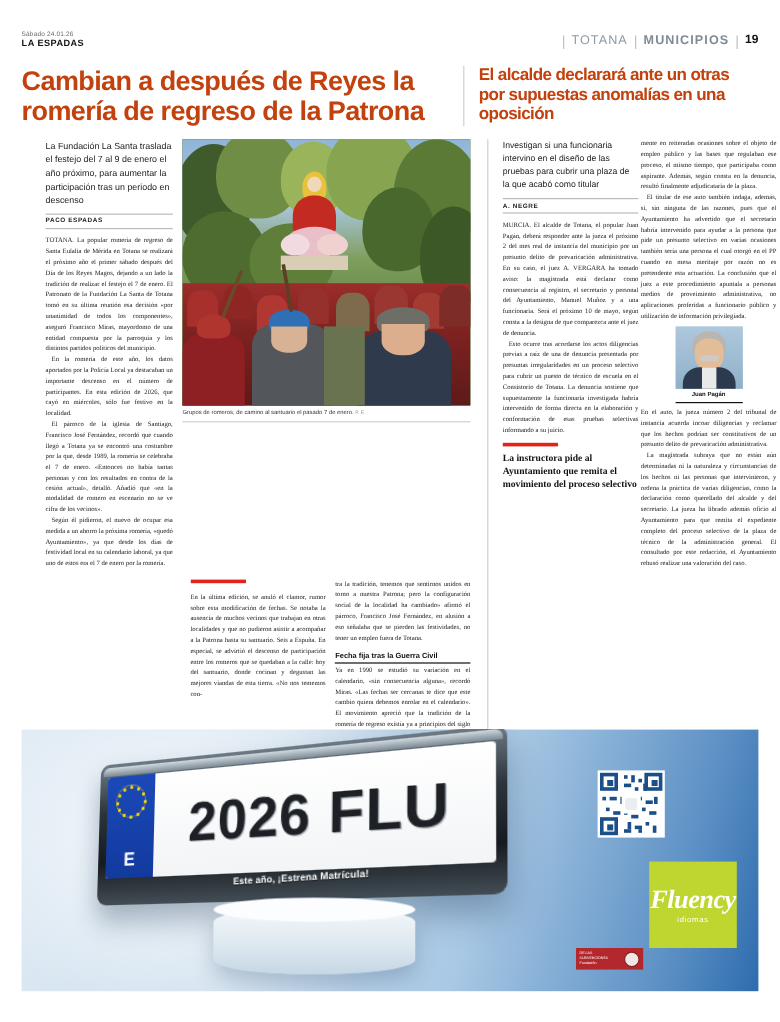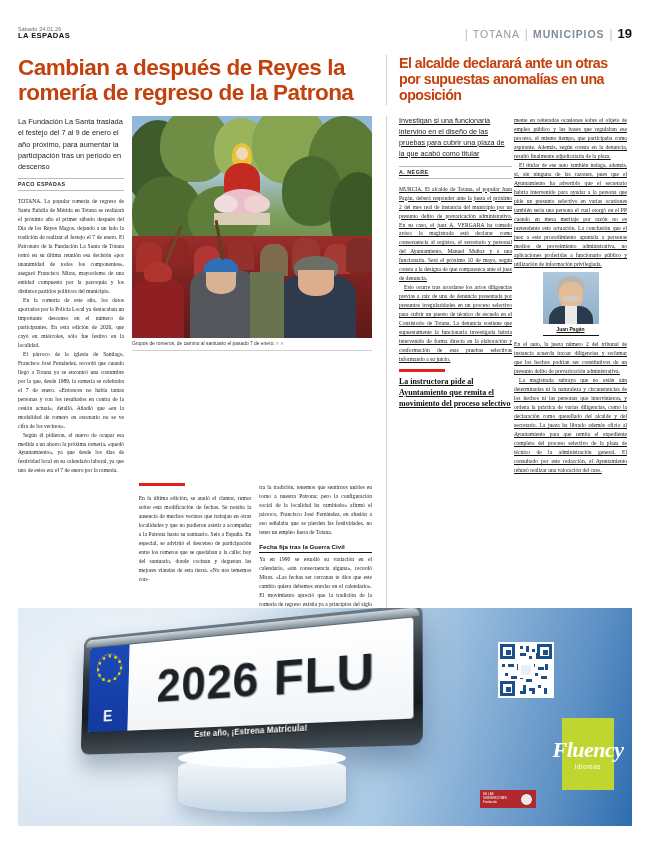--- a/index.html
+++ b/index.html
@@ -27,36 +27,36 @@
     font-family: "Liberation Sans", sans-serif;
     font-size: 7.6px; font-weight: bold; color: #111; letter-spacing: .4px;
   }
   .mh-right {
     display: flex; align-items: center; gap: 5px;
     font-family: "Liberation Sans", sans-serif;
   }
   .mh-bar { color: #b9c4cc; font-size: 12px; font-weight: 300; }
   .mh-section { font-size: 10.5px; color: #8e9aa4; letter-spacing: .9px; text-align: center; }
   .mh-cat { font-size: 10.5px; font-weight: bold; color: #7f8c97; letter-spacing: .9px; }
-  .mh-page { font-size: 13px; font-weight: bold; color: #111; }
+  .mh-page { font-size: 10px; font-weight: bold; color: #111; }
 
   
   .head-row { display: flex; margin-top: 10px; }
   .head-left { width: 368px; padding-right: 14px; }
   .head-right { width: 246px; padding-left: 12px; border-left: 1px solid #cfcfcf; }
   h1.hl {
     font-family: "Liberation Sans", sans-serif;
     font-weight: bold; color: #c2410c;
     letter-spacing: -.5px;
   }
   .hl-main { font-size: 22.5px; line-height: 1.12; }
   .hl-side { font-size: 14.2px; line-height: 1.14; }
 
   
-  .body-row { display: flex; margin-top: 11px; }
+  .body-row { display: flex; margin-top: 11px; margin-left: 20px; }
   .left-block { width: 368px; padding-right: 14px; }
   .right-block { width: 246px; padding-left: 12px; border-left: 1px solid #cfcfcf; }
 
   .cols3 { display: flex; gap: 8px; }
   .col { width: 116px; }
 
   .lead {
     font-family: "Liberation Sans", sans-serif;
     font-size: 7.4px; line-height: 1.5; color: #222;
   }
@@ -91,21 +91,21 @@
     font-family: "Liberation Serif", serif; font-weight: bold;
     font-size: 8.4px; line-height: 1.32; color: #111;
   }
   .minihead {
     font-family: "Liberation Sans", sans-serif; font-weight: bold;
     font-size: 6.2px; color: #111; margin-bottom: 2px;
     border-bottom: 1px solid #111; padding-bottom: 1.5px;
   }
 
   
-  .r-cols { display: flex; gap: 2px; text-decoration: underline; }
+  .r-cols { display: flex; gap: 2px; }
   .rcol { width: 113px; }
   .lead-r {
     font-family: "Liberation Sans", sans-serif;
     font-size: 7.2px; line-height: 1.5; color: #222;
   }
   .portrait-box { width: 56px; margin: 3px auto 4px auto; }
   .portrait {
     width: 56px; height: 52px; overflow: hidden; position: relative;
     background: linear-gradient(#b9cfe0, #9bb7cc);
   }
@@ -193,21 +193,21 @@
   .qr {
     position:absolute; right: 78px; top: 34px; width: 56px; height: 56px;
     background:#ffffff; padding: 2px;
   }
   .qr-inner { width:100%; height:100%; position:relative; background:#fff; }
   .qr-cell { position:absolute; background:#1a4f8a; }
   .qr-eye { position:absolute; border:3px solid #1a4f8a; width:15px; height:15px; }
   .qr-eye i { position:absolute; left:3px; top:3px; width:5px; height:5px; background:#1a4f8a; }
 
   .fluency {
-    position:absolute; right: 18px; top: 110px; width: 52px; height: 72px;
+    position:absolute; right: 18px; top: 110px; width: 73px; height: 72px;
     background:#bfd630; display:flex; flex-direction:column;
     align-items:center; justify-content:center;
   }
   .fl-word {
     font-family:"Liberation Serif", serif; font-style: italic; font-weight: bold;
     font-size: 22px; color:#ffffff; letter-spacing:-.5px; line-height:1;
   }
   .fl-sub {
     font-family:"Liberation Sans",sans-serif; font-size:6.4px; color:#ffffff;
     letter-spacing:.6px; margin-top:2px;

